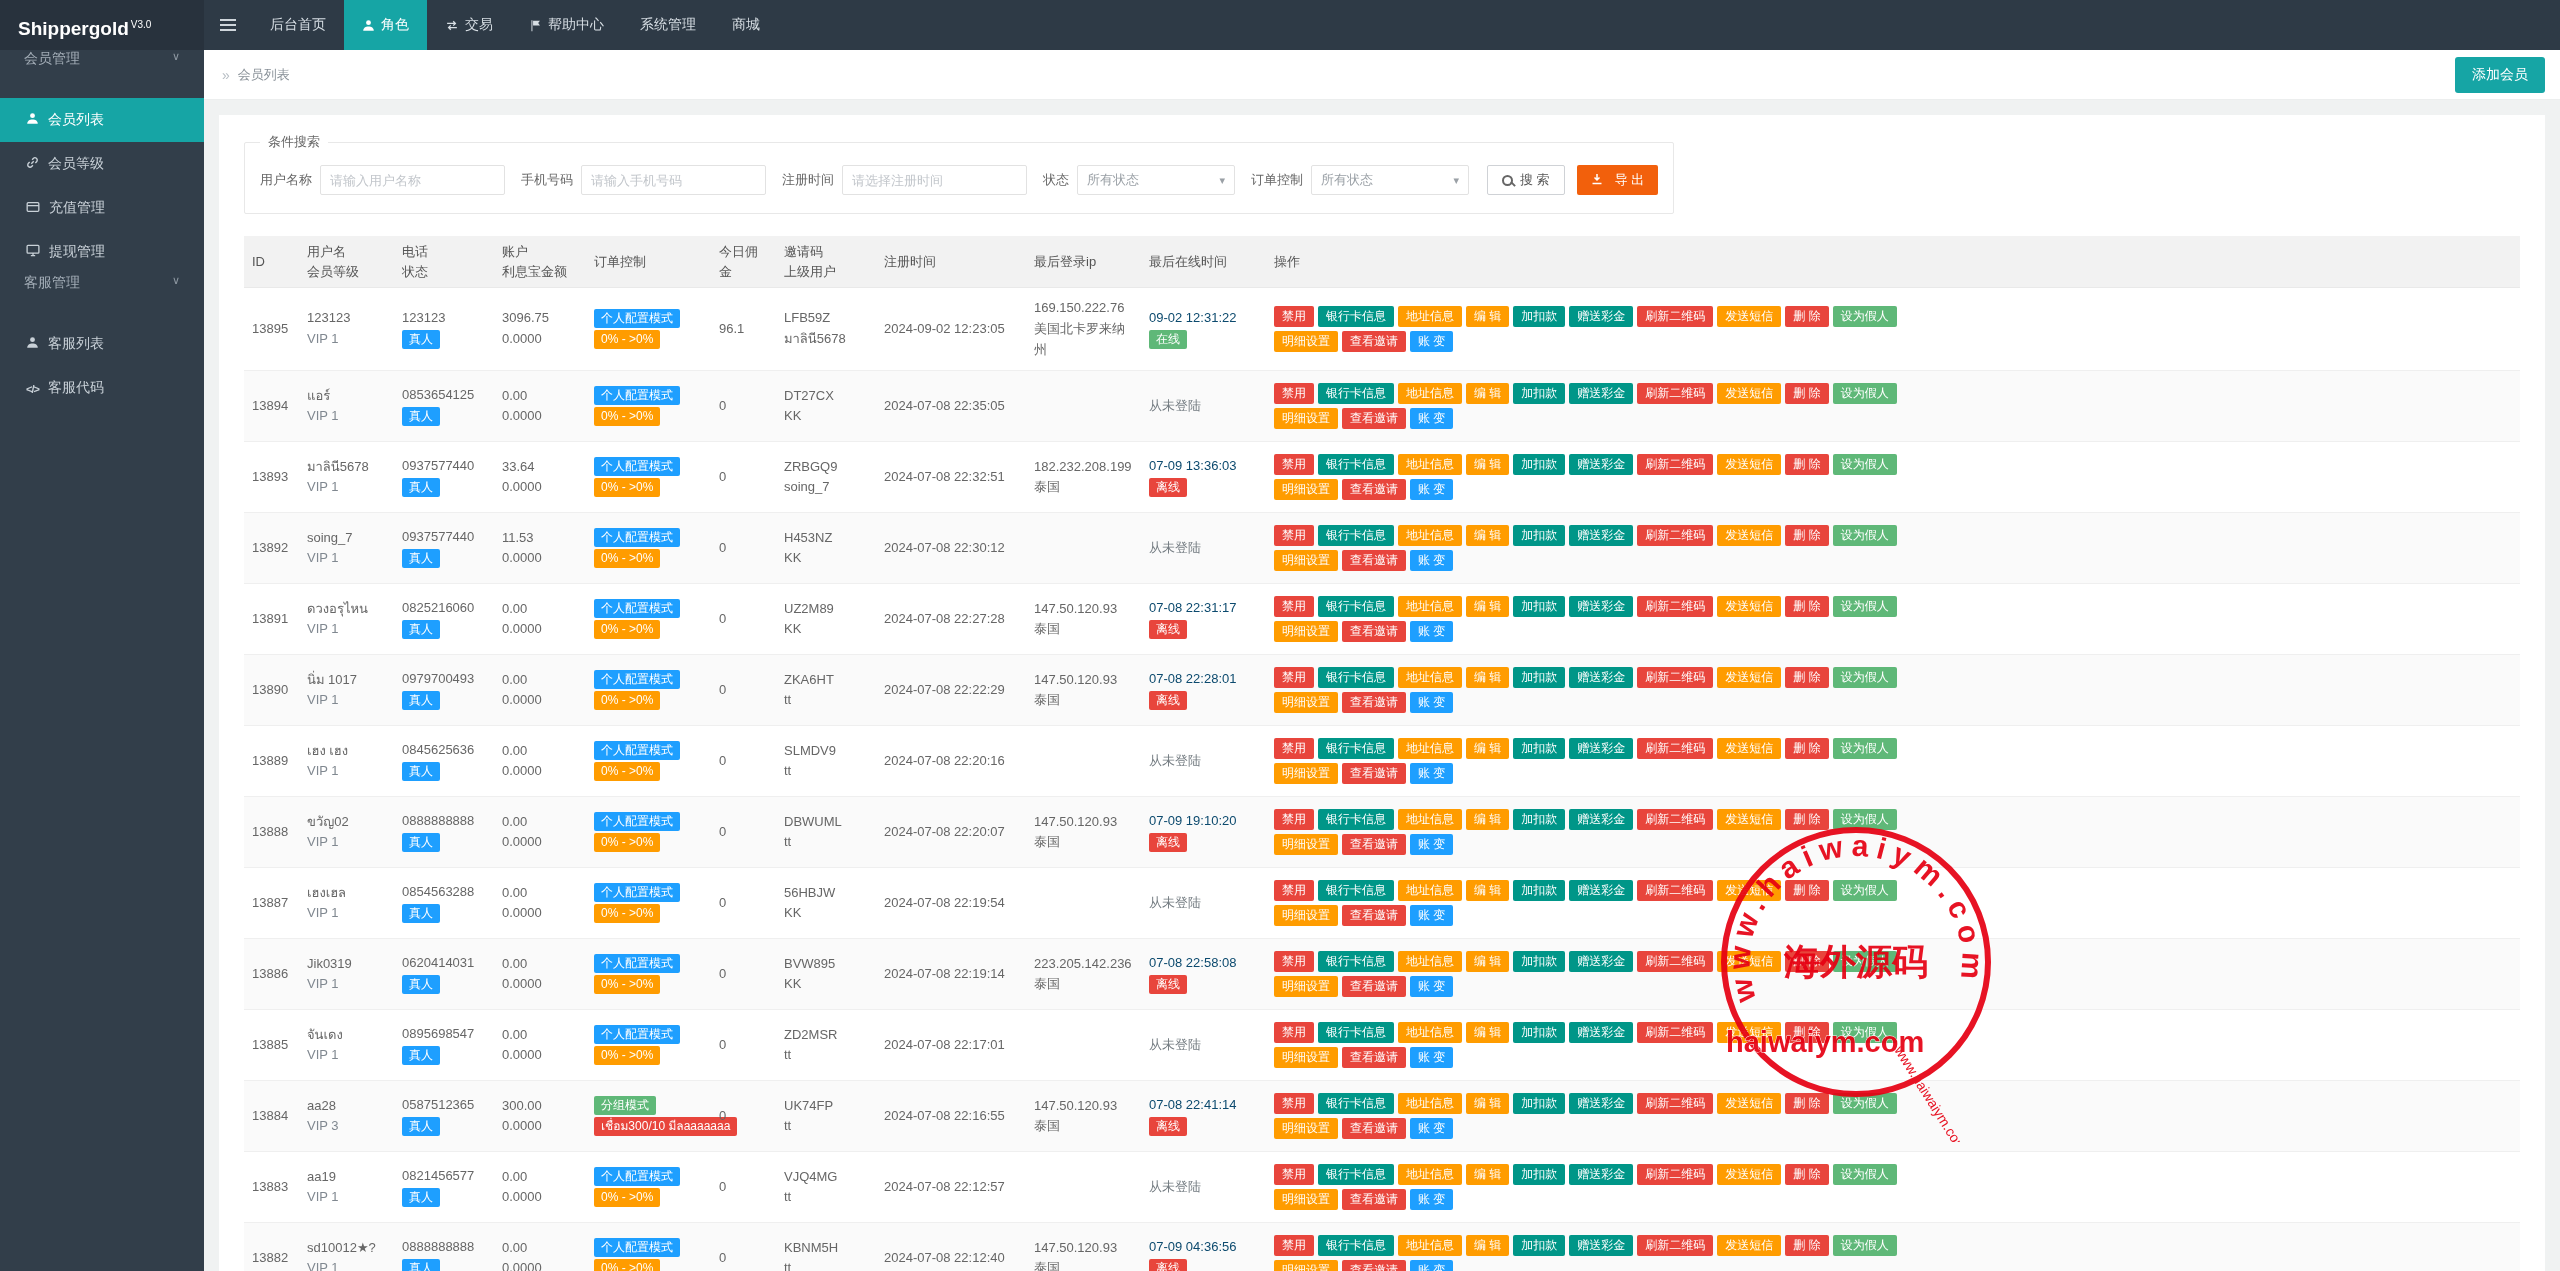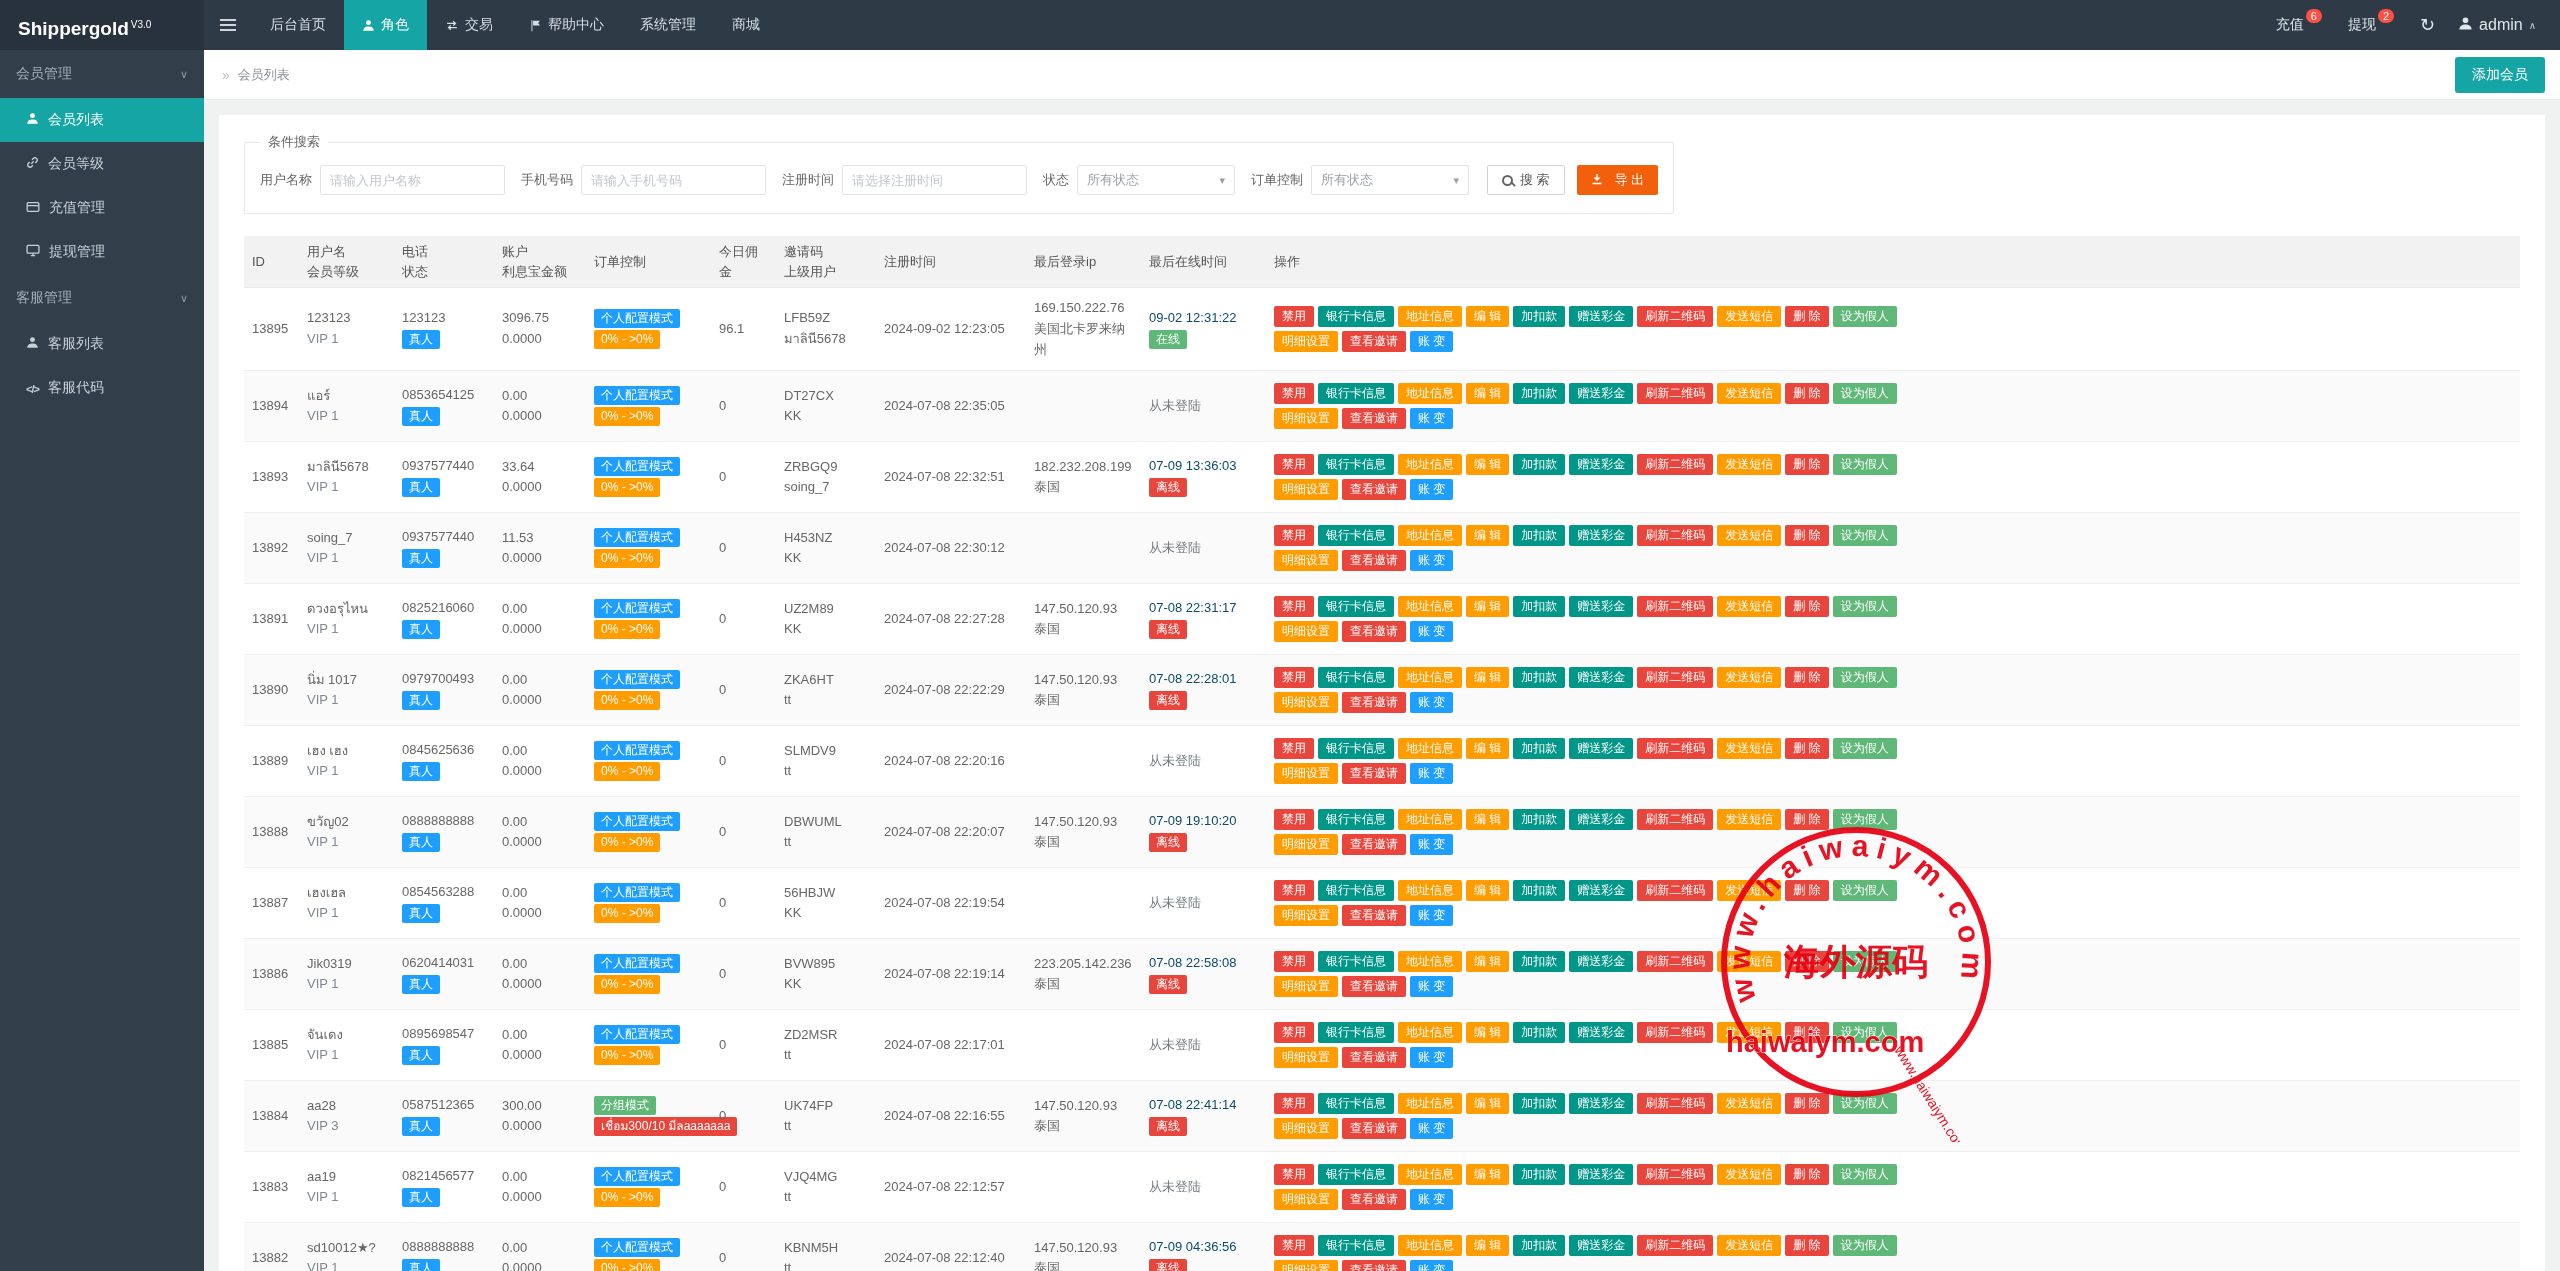--- a/index.html
+++ b/index.html
@@ -22,21 +22,21 @@
   .nav-item svg { display:block; }
   .topbar-right { margin-left:auto; display:flex; align-items:center; padding-right:14px; }
   .tr-item { padding:0 13px; height:50px; display:flex; align-items:center; font-size:14px; color:#dfe6ec; cursor:pointer; position:relative; }
   .nbadge { position:relative; top:-9px; margin-left:2px; background:#ff5044; color:#fff; font-size:11px; line-height:14px; padding:0 5px; border-radius:8px; }
   .refresh-ico { font-size:18px; padding:0 13px; cursor:pointer; }
   .user-menu { display:flex; align-items:center; gap:6px; padding:0 10px; cursor:pointer; }
   .user-menu .caret { font-size:10px; color:#c6cdd4; }
 
   
   .sidebar { position:absolute; top:50px; left:0; bottom:0; width:204px; background:#323e4a; z-index:10; }
-  .side-sec-title { height:48px; display:flex; align-items:center; padding:0 16px; color:#a3adb7; font-size:14px; cursor:pointer; }
+  .side-sec-title { height:48px; display:flex; align-items:flex-start; padding:0 24px; color:#a3adb7; font-size:14px; cursor:pointer; }
   .side-sec-title .chev { margin-left:auto; font-size:11px; color:#8f99a3; }
   .side-item { height:44px; display:flex; align-items:center; padding-left:26px; gap:9px; color:#c9d1d8; font-size:14px; cursor:pointer; }
   .side-item.active { background:#16a5a5; color:#fff; }
   .side-item svg { flex:none; }
   .code-glyph { font-size:11px; font-weight:bold; letter-spacing:-1px; }
 
   
   .main { position:absolute; left:204px; top:50px; right:0; bottom:0; }
   .crumb-bar { height:50px; background:#fff; display:flex; align-items:center; padding:0 15px 0 18px; border-bottom:1px solid #eceeee; }
   .crumb { color:#8a9299; font-size:13px; display:flex; gap:8px; align-items:center; }
@@ -120,39 +120,20 @@
           </span>
           <span>帮助中心</span>
         </div>
         <div class="nav-item">
           <span>系统管理</span>
         </div>
         <div class="nav-item">
           <span>商城</span>
         </div>
       </nav>
-    <div class="topbar-right">
-      <div class="tr-item">
-        <span>充值</span>
-        <span class="nbadge">6</span>
-      </div>
-      <div class="tr-item">
-        <span>提现</span>
-        <span class="nbadge">2</span>
-      </div>
-      <div class="refresh-ico">↻</div>
-      <div class="user-menu">
-        <span><svg width="15" height="15" viewBox="0 0 16 16" fill="currentColor">
-              <circle cx="8" cy="4.5" r="3"></circle>
-              <path d="M1.5 14.5c0-3.6 2.9-5.4 6.5-5.4s6.5 1.8 6.5 5.4z"></path>
-            </svg></span>
-        <span>admin</span>
-        <span class="caret">∧</span>
-      </div>
-    </div>
   </header>
 
   <aside class="sidebar">
       <div class="side-sec-title">
         <span>会员管理</span>
         <span class="chev">∨</span>
       </div>
       <div class="side-item active">
         <span><svg width="13" height="13" viewBox="0 0 16 16" fill="currentColor">
             <circle cx="8" cy="4.5" r="3"></circle>

